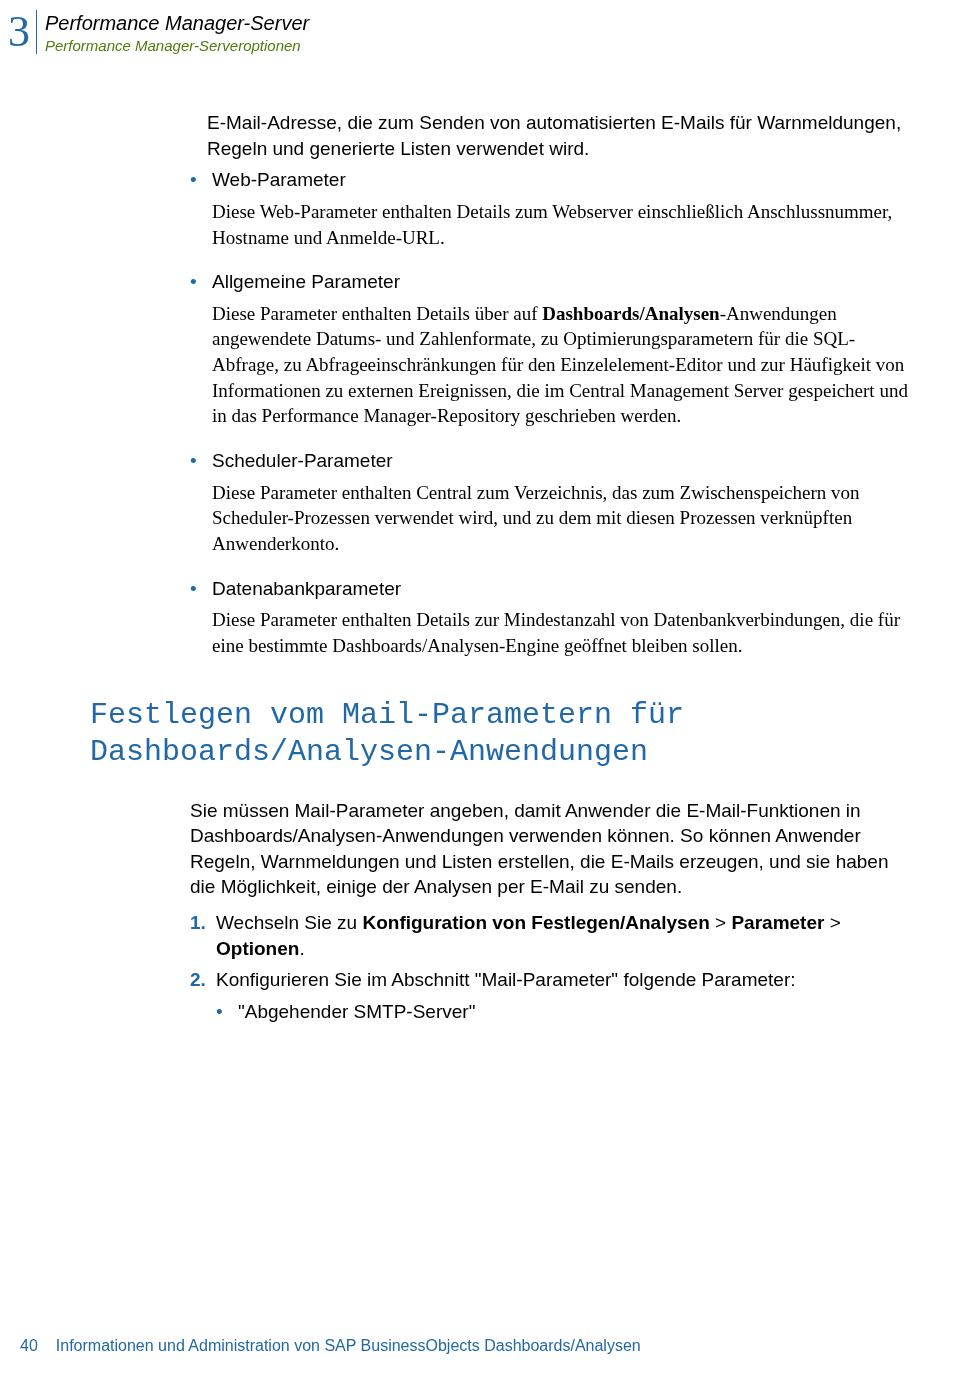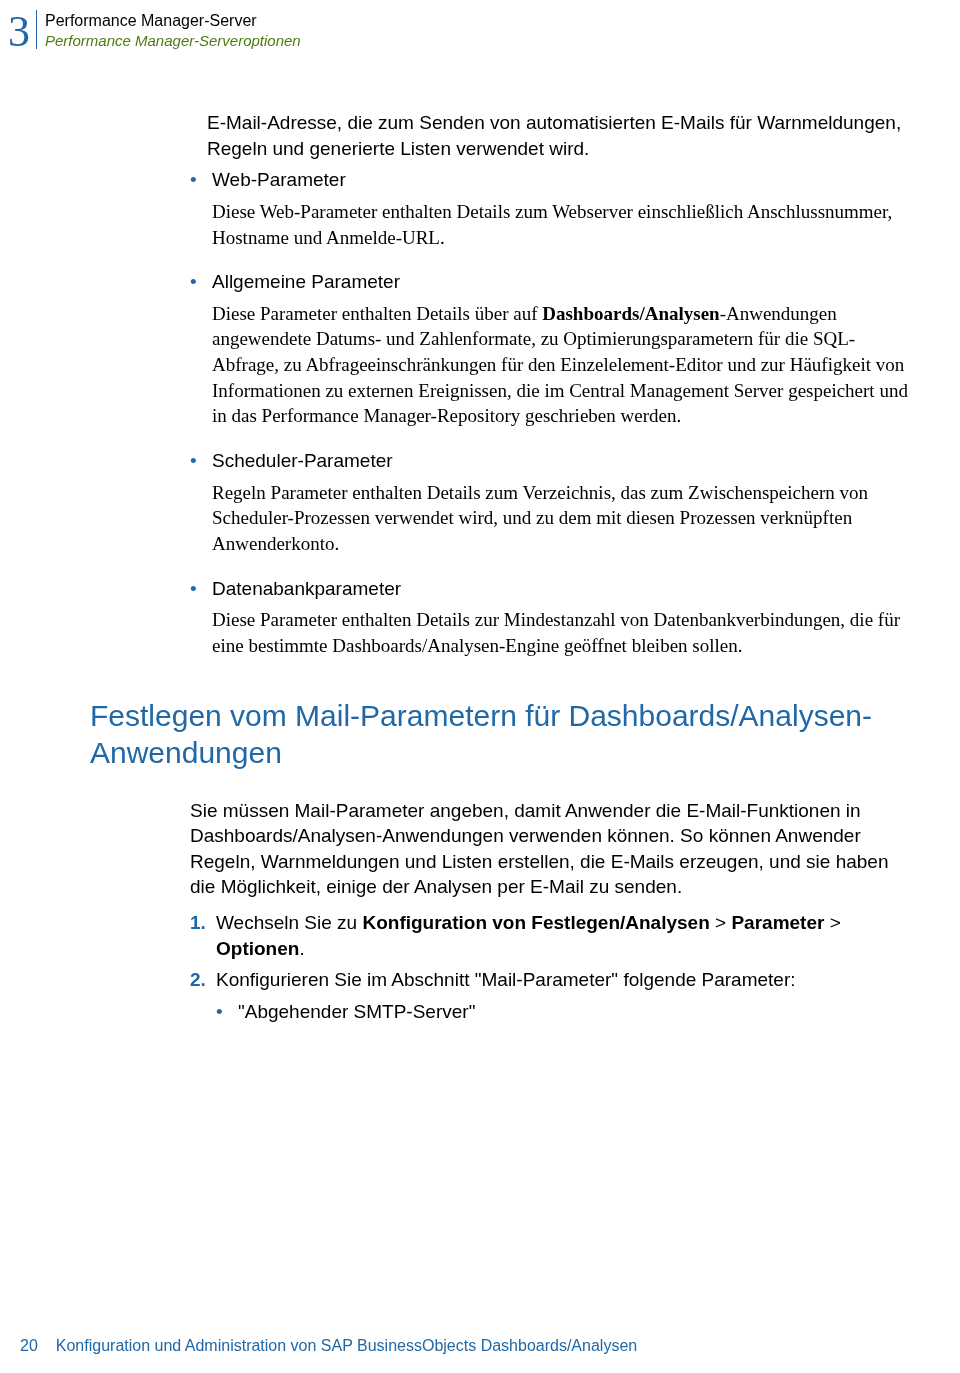--- a/index.html
+++ b/index.html
@@ -34,22 +34,23 @@
     font-weight: normal;
   }
   .header-texts {
     display: flex;
     flex-direction: column;
     border-left: 1.5px solid #2168a6;
     padding-left: 8px;
     padding-top: 2px;
   }
   .header-title {
-    font-size: 16px;
+    font-size: 20px;
     color: #000;
+    font-style: italic;
   }
   .header-subtitle {
     font-size: 15px;
     font-style: italic;
     color: #4d7c0f;
     margin-top: 2px;
   }
 
   .body-content {
     position: absolute;
@@ -88,21 +89,21 @@
   .bullet-text {
     flex: 1;
   }
   .sub-para {
     margin-top: 6px;
     margin-left: 22px;
     font-family: Liberation Serif, serif;
   }
 
   .section-heading {
-    font-family: Liberation Sans, sans-serif;
+    font-family: Liberation Mono, monospace;
     color: #2168a6;
     font-size: 30px;
     line-height: 1.25;
     margin-top: 38px;
     margin-bottom: 26px;
     margin-left: -100px;
     font-weight: normal;
   }
 
   ol.steps {
@@ -186,21 +187,21 @@
           <span class="bullet-text">Allgemeine Parameter</span>
         </div>
         <p class="sub-para"><span>Diese Parameter enthalten Details über auf </span><b>Dashboards/Analysen</b><span>-Anwendungen angewendete Datums- und Zahlenformate, zu Optimierungsparametern für die SQL-Abfrage, zu Abfrageeinschränkungen für den Einzelelement-Editor und zur Häufigkeit von Informationen zu externen Ereignissen, die im Central Management Server gespeichert und in das Performance Manager-Repository geschrieben werden.</span></p>
       </li>
 
       <li>
         <div class="bullet-row">
           <span class="bullet-dot">•</span>
           <span class="bullet-text">Scheduler-Parameter</span>
         </div>
-        <p class="sub-para">Regeln Parameter enthalten Details zum Verzeichnis, das zum Zwischenspeichern von Scheduler-Prozessen verwendet wird, und zu dem mit diesen Prozessen verknüpften Anwenderkonto.</p>
+        <p class="sub-para">Diese Parameter enthalten Central zum Verzeichnis, das zum Zwischenspeichern von Scheduler-Prozessen verwendet wird, und zu dem mit diesen Prozessen verknüpften Anwenderkonto.</p>
       </li>
 
       <li>
         <div class="bullet-row">
           <span class="bullet-dot">•</span>
           <span class="bullet-text">Datenabankparameter</span>
         </div>
         <p class="sub-para">Diese Parameter enthalten Details zur Mindestanzahl von Datenbankverbindungen, die für eine bestimmte Dashboards/Analysen-Engine geöffnet bleiben sollen.</p>
       </li>
 
@@ -223,16 +224,16 @@
     <ul class="inner-list">
       <li>
         <span class="inner-bullet">•</span>
         <span>"Abgehender SMTP-Server"</span>
       </li>
     </ul>
 
   </div>
 
   <div class="footer">
-    <span class="pgnum">20</span><span>Konfiguration und Administration von SAP BusinessObjects Dashboards/Analysen</span>
+    <span class="pgnum">40</span><span>Informationen und Administration von SAP BusinessObjects Dashboards/Analysen</span>
   </div>
 
 </div>
 
 </body></html>

